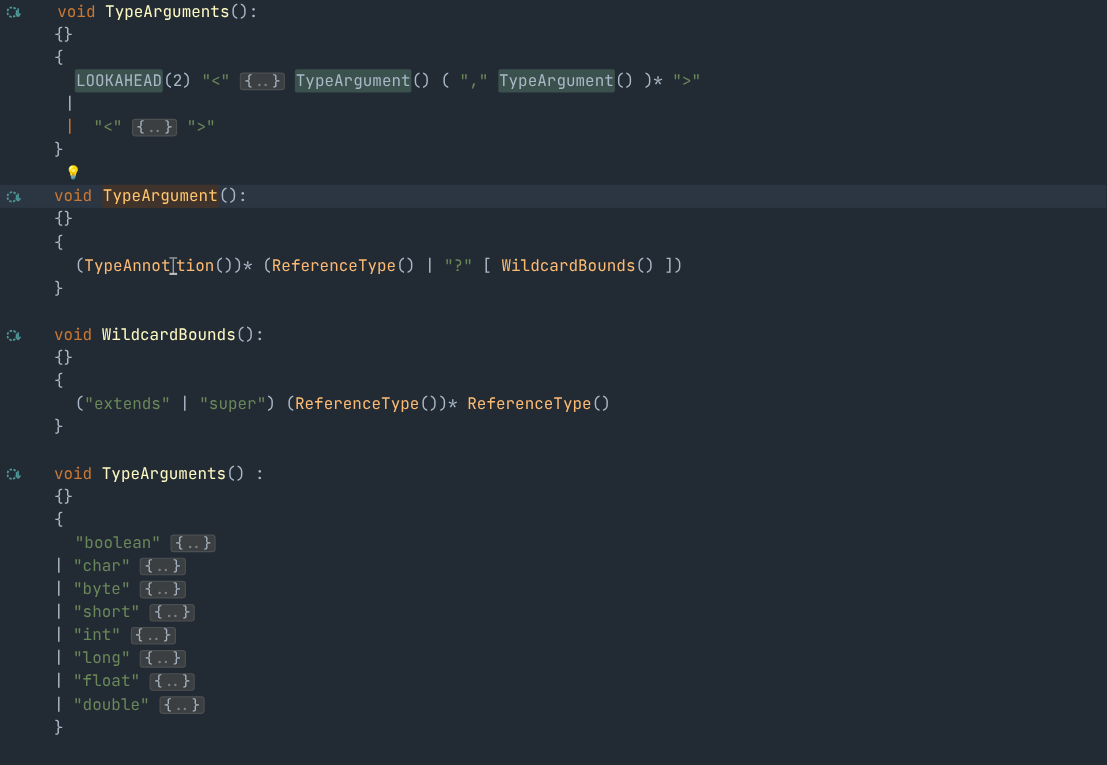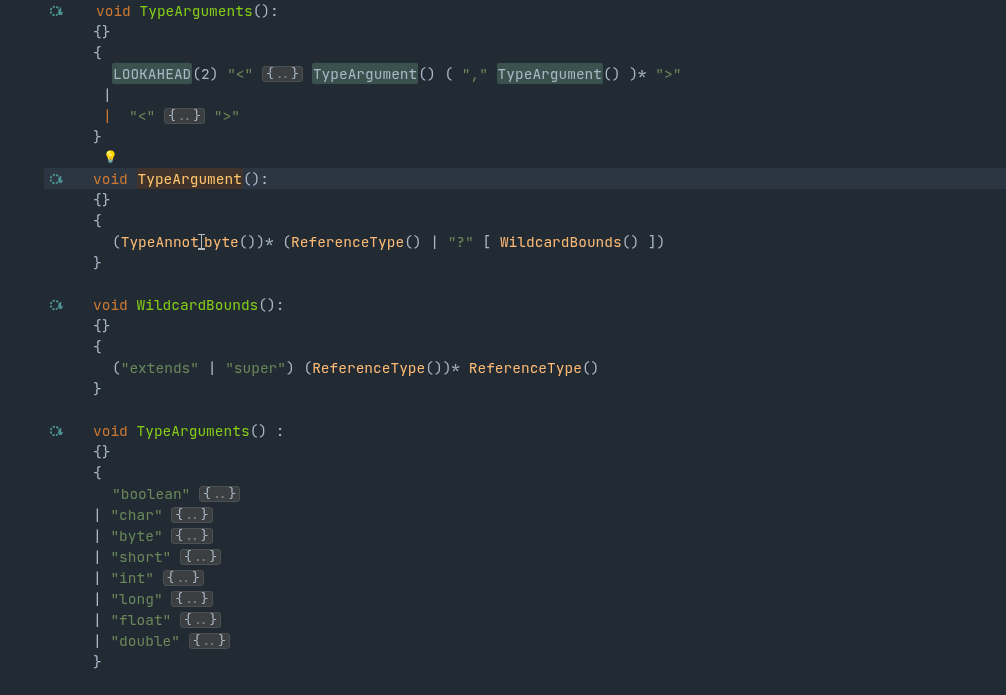--- a/index.html
+++ b/index.html
@@ -5,21 +5,21 @@
   * { margin:0; padding:0; box-sizing:border-box; }
   body {
     background:#222b34;
     font-family:"JetBrains Mono","Consolas","Menlo",monospace;
     font-size:14.5px;
     color:#a9b7c6;
     width:1006px;
     height:695px;
     overflow:hidden;
   }
-  .editor { display:flex; flex-direction:column;margin-left:44px; }
+  .editor { display:flex; flex-direction:column; }
   .line {
     display:flex;
     align-items:center;
     height:21px;
     line-height:21px;
     position:relative;
   }
   .line.hl { background:#2c3642; }
   .gutter {
     width:35px; min-width:35px;
@@ -73,21 +73,21 @@
     display:inline-block; width:9px; height:16px; position:relative;
     margin:0 -2px;
   }
   .ibeam::before, .ibeam::after, .ibeam span {
     content:""; position:absolute; background:#bababa;
   }
   .ibeam span { left:4px; top:1px; width:1px; height:14px; }
   .ibeam::before { left:1px; top:0; width:7px; height:1.3px; }
   .ibeam::after  { left:1px; bottom:0; width:7px; height:1.3px; }
   .sp { display:inline-block; }
-  .func-name { color:#84cc16;text-align:center; }
+  .func-name { color:#fef9c3;text-align:center; }
 </style>
 </head>
 <body>
 
 <div class="editor">
 
   <div class="line">
     <div class="gutter">
       <span class="gear">
         <svg viewBox="0 0 14 14">
@@ -184,21 +184,21 @@
   </div>
 
   <div class="line">
     <div class="gutter"></div>
     <div class="code"><span class="indent" style="width:14px"></span><span class="punc">{</span></div>
   </div>
 
   <div class="line">
     <div class="gutter"></div>
     <div class="code"><span class="indent" style="width:33px"></span>
-      <span class="punc">(</span><span class="call-teal">TypeAnnot</span><span class="ibeam"><span></span></span><span class="call-teal">byte</span><span class="punc">())</span><span class="punc">*</span><span class="sp"> </span>
+      <span class="punc">(</span><span class="call-teal">TypeAnnot</span><span class="ibeam"><span></span></span><span class="call-teal">tion</span><span class="punc">())</span><span class="punc">*</span><span class="sp"> </span>
       <span class="punc">(</span><span class="call-teal">ReferenceType</span><span class="punc">()</span><span class="sp"> </span>
       <span class="punc">|</span><span class="sp"> </span>
       <span class="str">"?"</span><span class="sp"> </span>
       <span class="punc">[</span><span class="sp"> </span>
       <span class="call-teal">WildcardBounds</span><span class="punc">()</span><span class="sp"> </span>
       <span class="punc">]</span><span class="punc">)</span>
     </div>
   </div>
 
   <div class="line">

